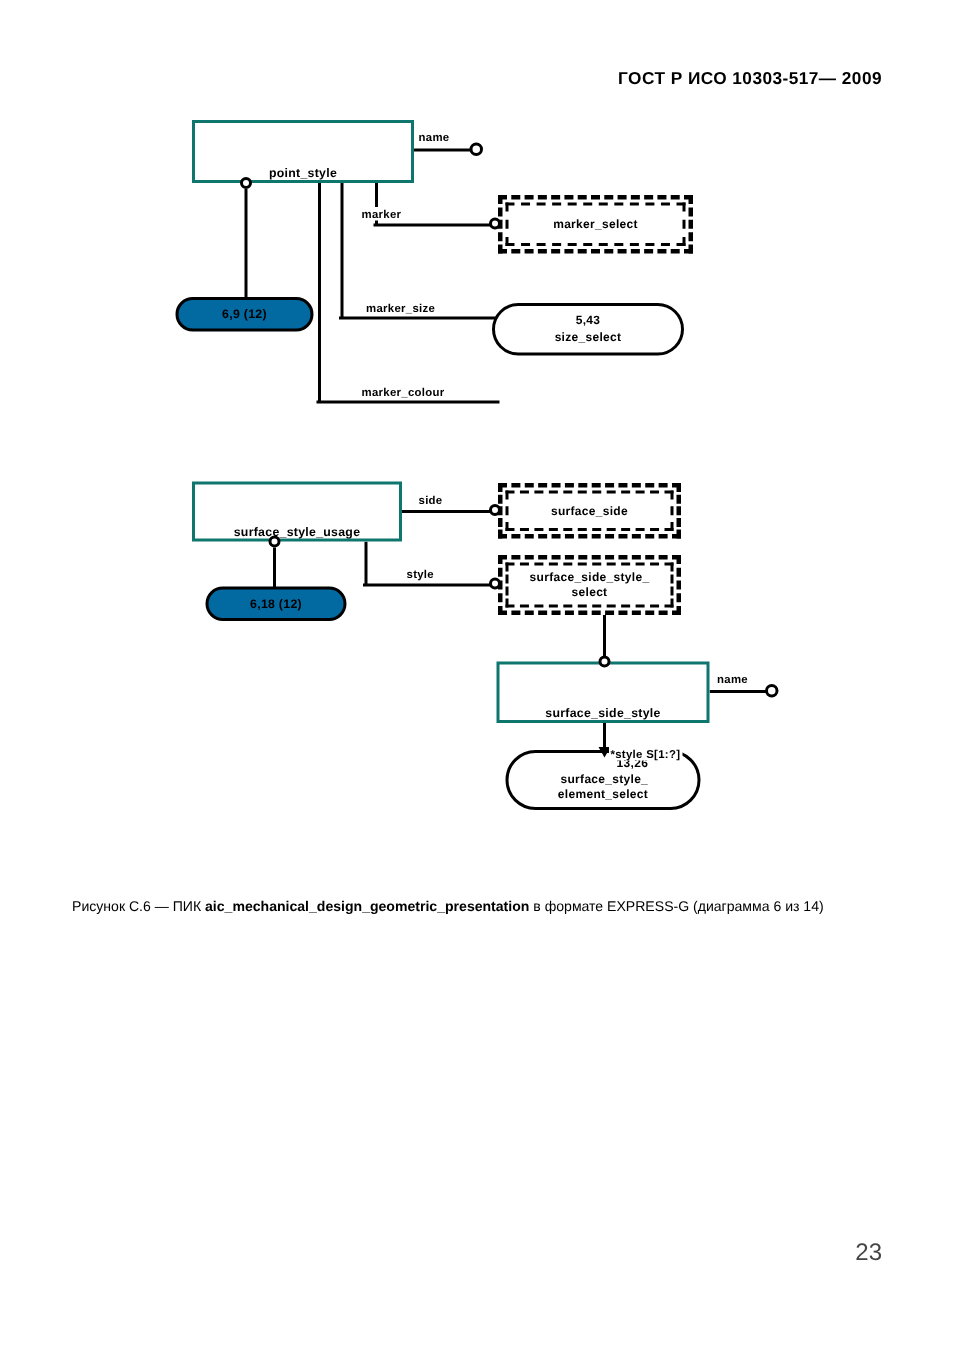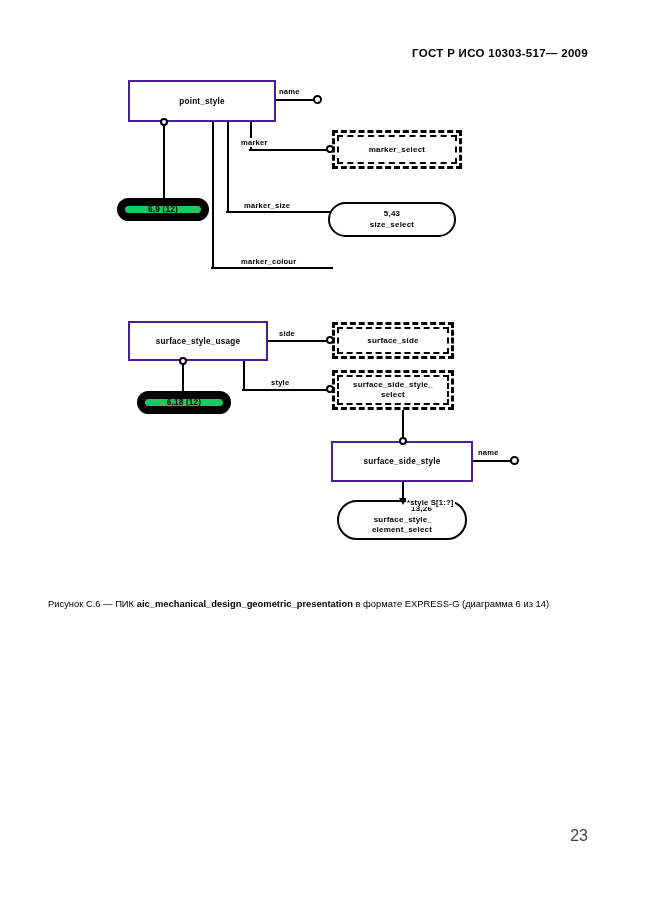--- a/index.html
+++ b/index.html
@@ -52,24 +52,24 @@
   .diagram {
     position: absolute;
     left: 0;
     top: 0;
     width: 646px;
     height: 580px;
   }
   .ent-box {
     position: absolute;
     box-sizing: border-box;
-    border: 2px solid #4c1d95;
+    border: 2px solid #0f766e;
     background: #fff;
     display: flex;
-    align-items: center;
+    align-items: flex-end;
     justify-content: center;
     text-align: center;
     font-size: 8.2px;
     font-weight: bold;
     letter-spacing: 0.2px;
     z-index: 5;
   }
   .sel-box {
     position: absolute;
     box-sizing: border-box;
@@ -108,22 +108,22 @@
     text-align: center;
     font-size: 8px;
     font-weight: bold;
     line-height: 1.3;
     letter-spacing: 0.2px;
     z-index: 5;
   }
   .ref-box {
     position: absolute;
     box-sizing: border-box;
-    border: 8px solid #000000;
-    background: #22c55e;
+    border: 2px solid #000000;
+    background: #0369a1;
     border-radius: 999px;
     display: flex;
     align-items: center;
     justify-content: center;
     text-align: right;
     font-size: 8.2px;
     font-weight: bold;
     letter-spacing: 0.2px;
     z-index: 5;
   }

